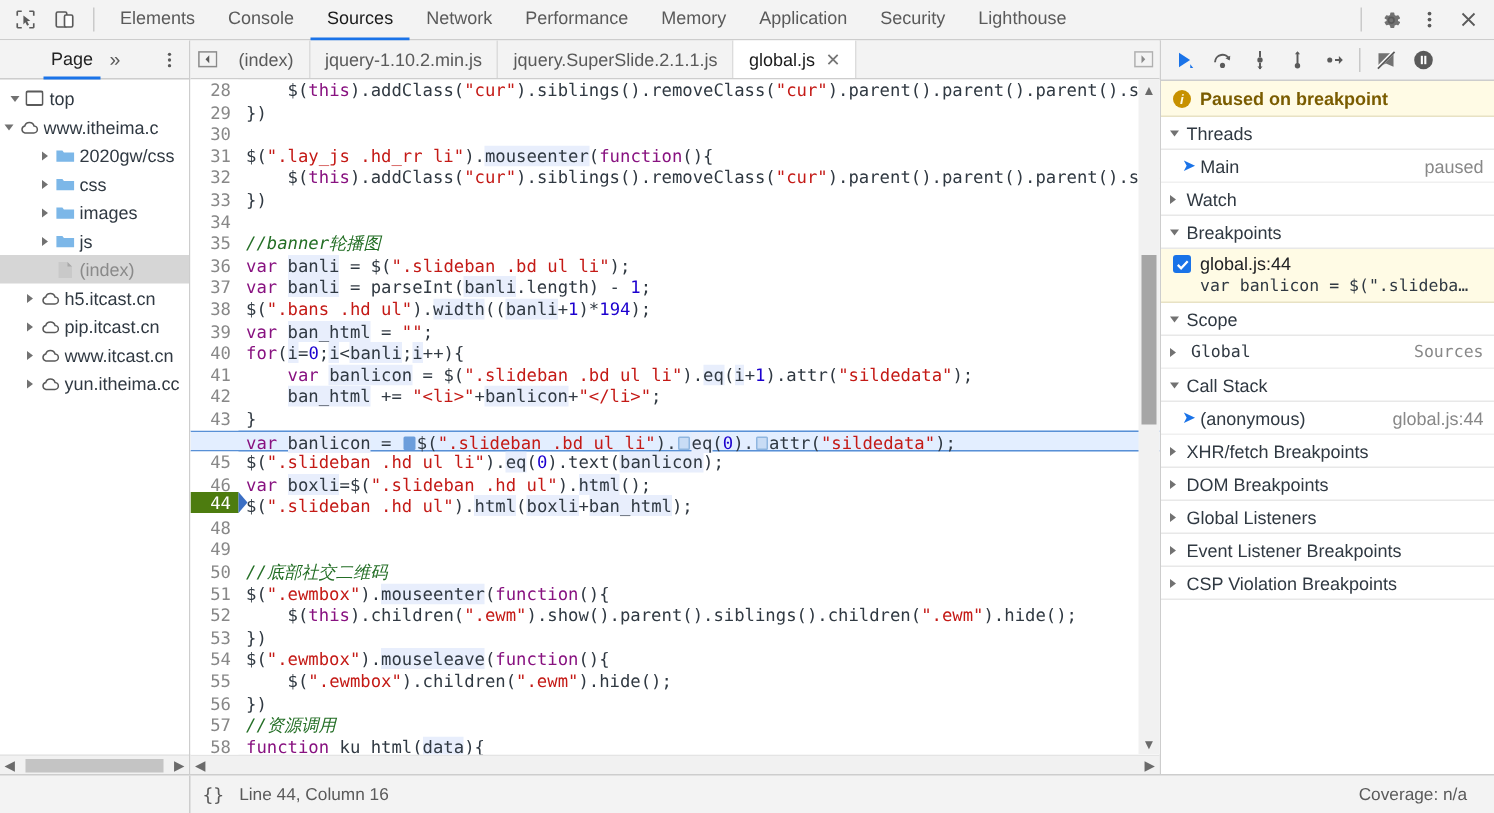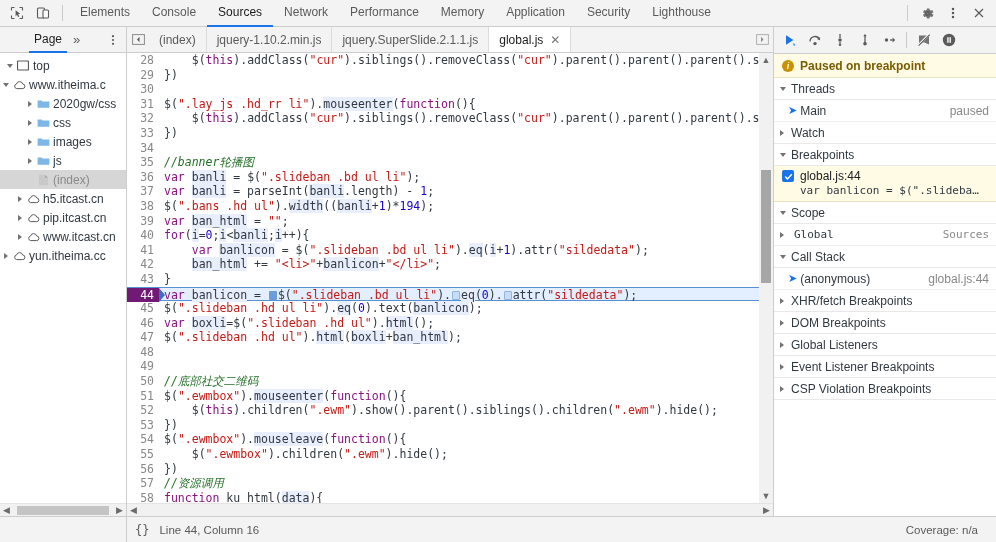--- a/index.html
+++ b/index.html
@@ -110,22 +110,23 @@
     white-space: pre; position: absolute; top: 0; left: 0; right: 0;
   }
   .cl { display: flex; height: 14.6px; align-items: flex-start; }
   .gut {
     width: 32px; min-width: 32px; text-align: right; padding-right: 5px;
     color: #888; background: #fff; user-select: none;
   }
   .src { padding-left: 5px; flex: 1; overflow: hidden; }
   .cl.exec { background: #e3eeff; border-top: 1px solid #5890d6; border-bottom: 1px solid #5890d6; height: 14.6px; }
   .cl.exec .gut {
-    background: #701a75; color: #fff; position: relative;
+    background: #4d7c0f; color: #fff; position: relative;
     border-top-left-radius:0;
+    margin-top:40px;
   }
   .cl.exec .gut::after {
     content:""; position:absolute; right:-6px; top:0;
     border-left: 6px solid #3b6fc4;
     border-top: 7.3px solid transparent; border-bottom: 7.3px solid transparent;
   }
   .crumb {
     display: inline-block; width: 8px; height: 9px; background: #6b9ddb;
     vertical-align: -1px; margin: 0 1px; border-radius: 1px;
   }
@@ -390,21 +391,21 @@
               <i class="tri"></i>
             </span>
           <span class="ico">
             <svg width="13" height="10" viewBox="0 0 13 10">
                 <path d="M3.6 8.6h5.9a2.3 2.3 0 0 0 .2-4.6A3.2 3.2 0 0 0 3.5 4a2.35 2.35 0 0 0 .1 4.6z" stroke="#5a5a5a" stroke-width="1" fill="none"></path>
               </svg>
           </span>
           <span class="tlabel">www.itcast.cn</span>
         </div>
 
-        <div class="tnode" style="">
+        <div class="tnode" style="padding-left:14px">
           <span class="tw">
               <i class="tri"></i>
             </span>
           <span class="ico">
             <svg width="13" height="10" viewBox="0 0 13 10">
                 <path d="M3.6 8.6h5.9a2.3 2.3 0 0 0 .2-4.6A3.2 3.2 0 0 0 3.5 4a2.35 2.35 0 0 0 .1 4.6z" stroke="#5a5a5a" stroke-width="1" fill="none"></path>
               </svg>
           </span>
           <span class="tlabel">yun.itheima.cc</span>
         </div>

